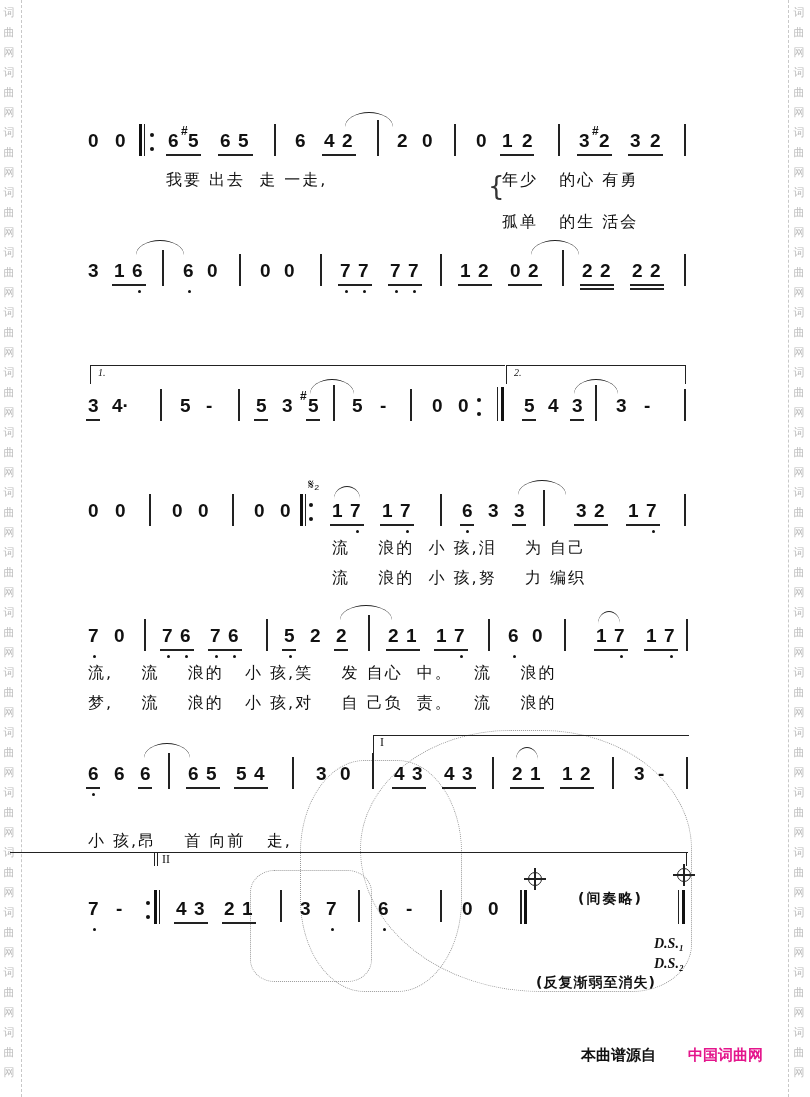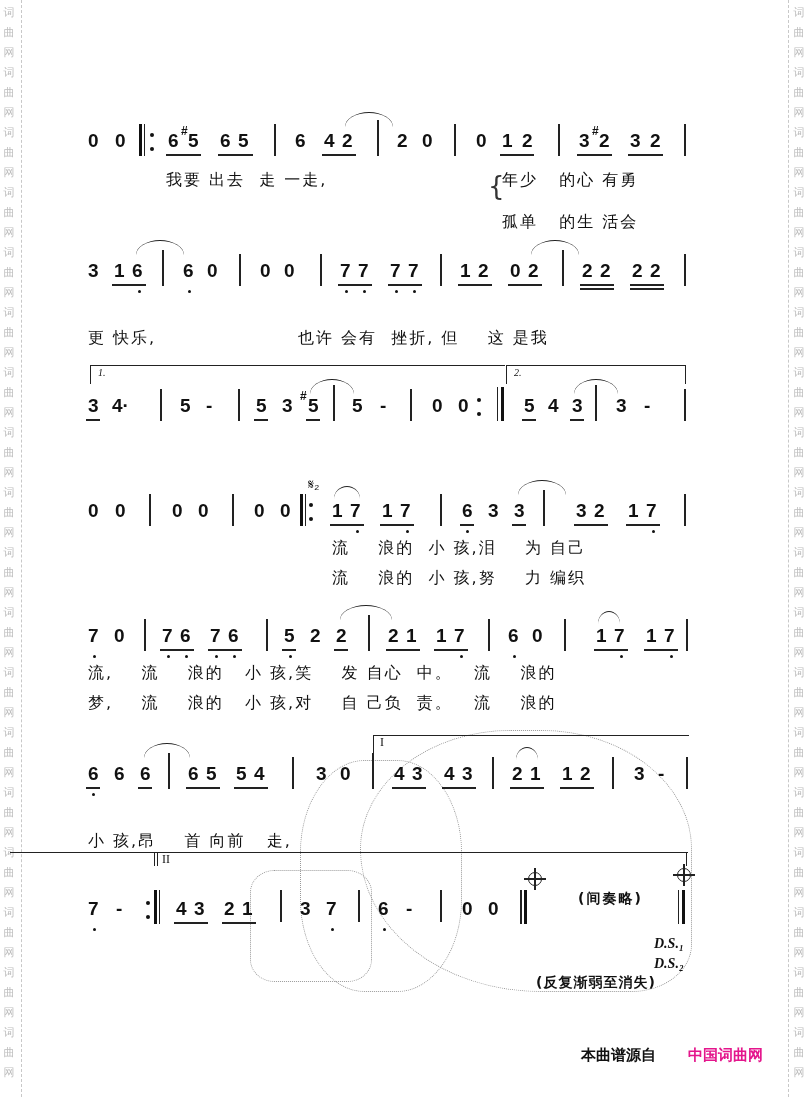--- a/index.html
+++ b/index.html
@@ -247,21 +247,20 @@
   <span class="note" style="left:494px;top:10px;">2</span>
   <span class="note" style="left:512px;top:10px;">2</span>
   <div class="ul" style="left:492px;top:34px;width:34px;"></div>
   <div class="ul" style="left:492px;top:38px;width:34px;"></div>
   <span class="note" style="left:544px;top:10px;">2</span>
   <span class="note" style="left:562px;top:10px;">2</span>
   <div class="ul" style="left:542px;top:34px;width:34px;"></div>
   <div class="ul" style="left:542px;top:38px;width:34px;"></div>
   <div class="bar" style="left:596px;top:4px;height:32px;"></div>
 
-  <span class="lyr" style="left:0;top:78px;">更 快乐,                    也许 会有  挫折, 但    这 是我</span>
 </div>
 
 <div class="row" style="top:365px;height:100px;">
   <div class="volta" style="left:2px;top:0;width:414px;"></div>
   <span class="vlabel" style="left:10px;top:2px;">1.</span>
   <div class="volta" style="left:418px;top:0;width:178px;border-right:1.5px solid #222;"></div>
   <span class="vlabel" style="left:426px;top:2px;">2.</span>
 
   <span class="note" style="left:0;top:30px;">3</span>
   <div class="ul" style="left:-2px;top:54px;width:14px;"></div>

